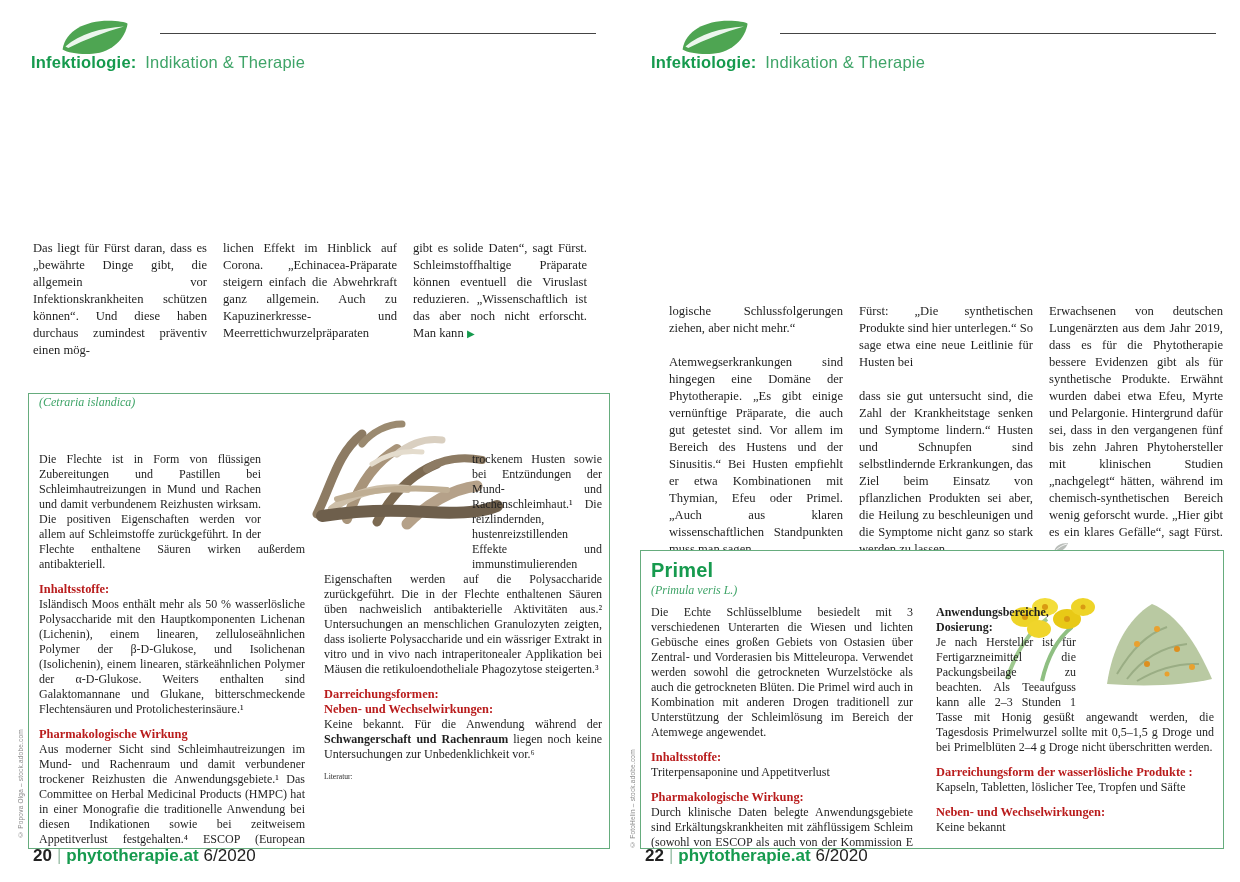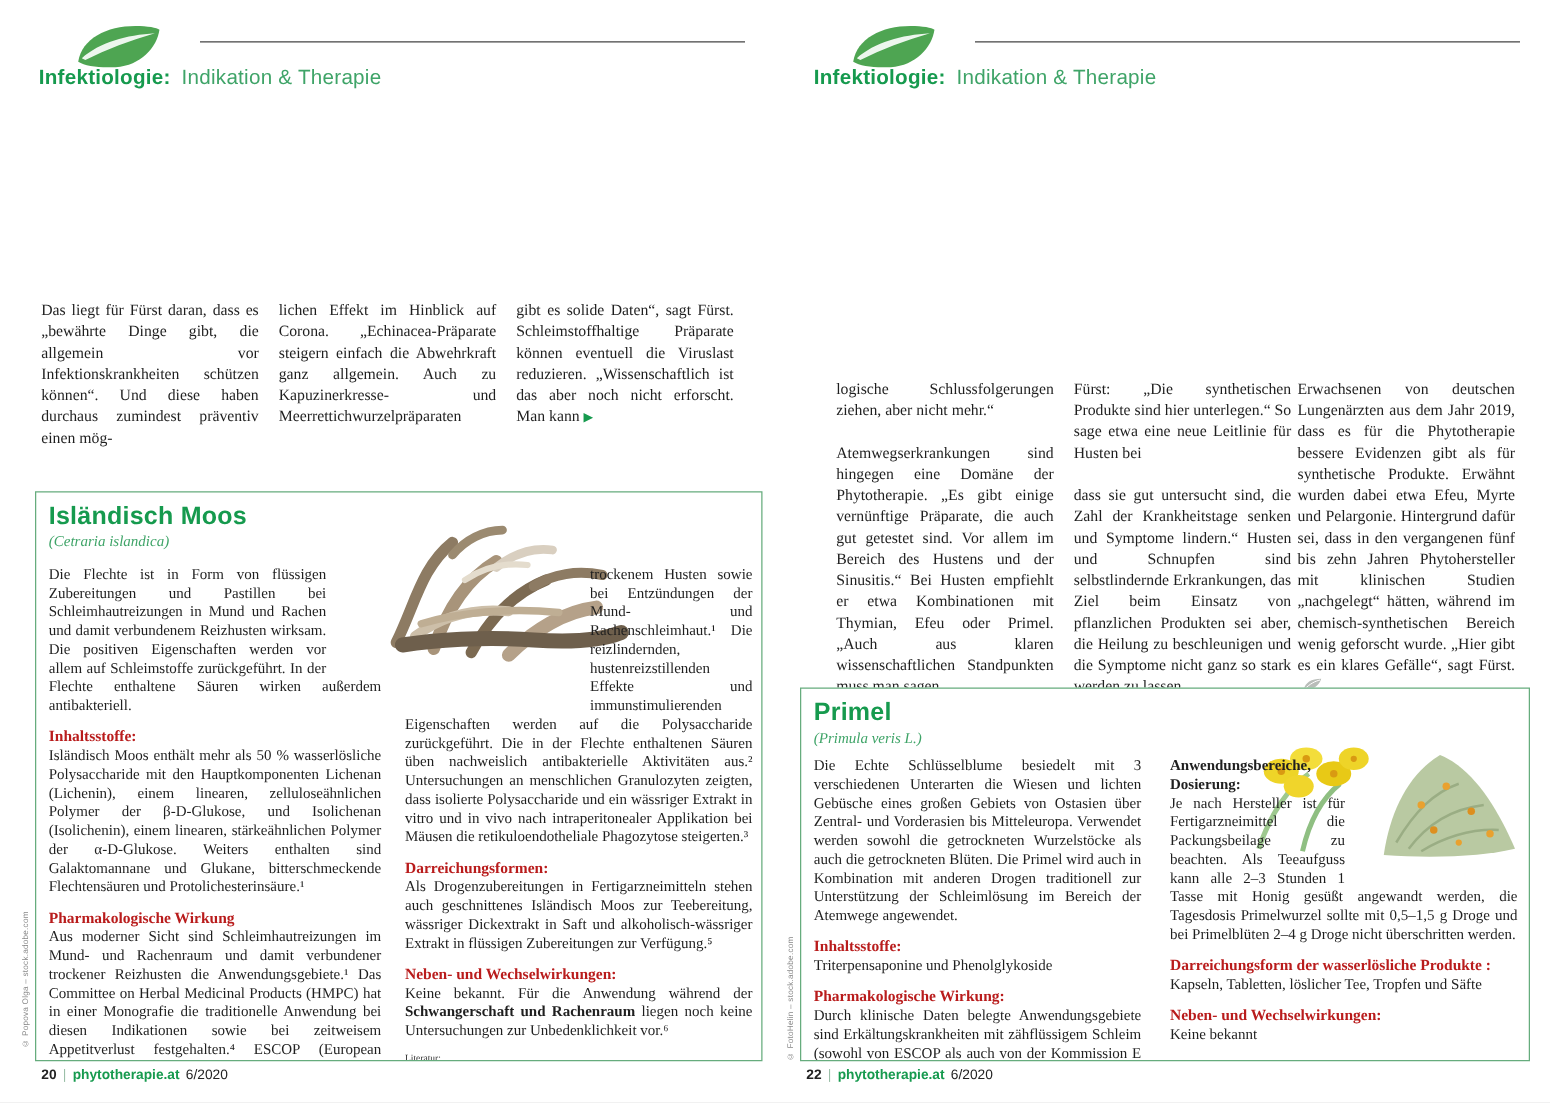--- a/index.html
+++ b/index.html
@@ -18,21 +18,21 @@
   .header-title .t-light{font-weight:400;color:#3fa468;margin-left:4px;}
 
   
   .article{position:absolute;left:0;top:0;width:100%;}
   .acol{position:absolute;width:174px;font-size:12.6px;line-height:17px;text-align:justify;
         text-justify:inter-word;hyphens:manual;}
   .acol p{margin:0 0 17px 0;}
   .page-left .acol{top:240px;}
   .page-left .acol1{left:33px;} .page-left .acol2{left:223px;} .page-left .acol3{left:413px;}
   .page-right .acol{top:303px;margin-left:24px;}
-  .page-right .acol1{left:25px;} .page-right .acol2{left:215px;} .page-right .acol3{left:394px;}
+  .page-right .acol1{left:25px;} .page-right .acol2{left:215px;} .page-right .acol3{left:405px;}
   .cont-arrow{color:#169a4e;font-size:10px;font-family:"DejaVu Sans",sans-serif;}
   .end-leaf{display:inline-block;vertical-align:baseline;margin-left:4px;}
 
   
   .plant-box{position:absolute;border:1px solid #66ac7d;background:#fff;overflow:hidden;}
   .moos-box{left:28px;top:393px;width:580px;height:454px;}
   .primel-box{left:20px;top:550px;width:1202px;height:297px;width:582px;}
   .plant-title{font-family:"Liberation Sans",sans-serif;font-weight:700;color:#169a4e;
                font-size:20px;margin:8px 0 0 10px;letter-spacing:.2px;}
   .plant-latin{font-style:italic;color:#3fa468;font-size:12px;margin:1px 0 0 10px;}
@@ -53,21 +53,21 @@
   .photo{position:absolute;}
   .moss-photo{left:248px;top:0px;width:232px;height:140px;}
   .primrose-photo{right:6px;top:38px;width:230px;height:98px;}
 
   
   .literatur{font-size:7.6px;line-height:9.2px;color:#2b2b2b;text-align:left;margin-top:4px;}
   .literatur .lit-label{margin-bottom:1px;}
 
   
   .page-footer{position:absolute;left:33px;bottom:16px;font-family:"Liberation Sans",sans-serif;
-               font-size:11px;color:#222;}
+               font-size:17px;color:#222;}
   .page-right .page-footer{left:25px;margin-top:20px;}
   .page-footer .pnum{font-weight:700;}
   .page-footer .sep{color:#9bbfa8;margin:0 5px;}
   .page-footer .journal{font-weight:700;color:#169a4e;}
   .page-footer .issue{margin-left:5px;}
 
   
   .credit{position:absolute;font-family:"Liberation Sans",sans-serif;font-size:6.5px;color:#8a8a8a;
           writing-mode:vertical-rl;transform:rotate(180deg);letter-spacing:.2px;}
   .page-left .credit{left:17px;top:688px;height:150px;}
@@ -98,21 +98,20 @@
       </div>
       <div class="acol acol2">
         <p>lichen Effekt im Hinblick auf Corona. „Echinacea-Präparate steigern einfach die Abwehrkraft ganz allgemein. Auch zu Kapuzinerkresse- und Meerrettichwurzelpräparaten</p>
       </div>
       <div class="acol acol3">
         <p><span>gibt es solide Daten“, sagt Fürst. Schleimstoffhaltige Präparate können eventuell die Viruslast reduzieren. „Wissenschaftlich ist das aber noch nicht erforscht. Man kann </span><span class="cont-arrow">▶</span></p>
       </div>
     </div>
 
     <section class="plant-box moos-box">
-      <h2 class="plant-title">Isländisch Moos</h2>
       <div class="plant-latin">(Cetraria islandica)</div>
 
       <svg class="photo moss-photo" viewBox="0 0 232 140">
         <g stroke-linecap="round" fill="none">
           <path d="M40 120 C55 90 60 60 85 40" stroke="#8d7b63" stroke-width="9"></path>
           <path d="M70 125 C80 95 95 70 120 55" stroke="#a8947a" stroke-width="10"></path>
           <path d="M100 128 C115 100 135 80 160 70" stroke="#7c6a52" stroke-width="9"></path>
           <path d="M130 130 C150 110 175 95 200 92" stroke="#b5a189" stroke-width="11"></path>
           <path d="M55 115 C75 100 100 92 130 95" stroke="#cdbfa9" stroke-width="8"></path>
           <path d="M85 50 C95 38 110 30 125 30" stroke="#9b8a70" stroke-width="7"></path>
@@ -128,21 +127,20 @@
         <div class="bcol bcol1">
           <p><span class="spacer-r"></span><span>Die Flechte ist in Form von flüssigen Zubereitungen und Pastillen bei Schleimhautreizungen in Mund und Rachen und damit verbundenem Reizhusten wirksam. Die positiven Eigenschaften werden vor allem auf Schleimstoffe zurückgeführt. In der Flechte enthaltene Säuren wirken außerdem antibakteriell.</span></p>
           <h3>Inhaltsstoffe:</h3>
           <p>Isländisch Moos enthält mehr als 50 % wasserlösliche Polysaccharide mit den Hauptkomponenten Lichenan (Lichenin), einem linearen, zelluloseähnlichen Polymer der β-D-Glukose, und Isolichenan (Isolichenin), einem linearen, stärkeähnlichen Polymer der α-D-Glukose. Weiters enthalten sind Galaktomannane und Glukane, bitterschmeckende Flechtensäuren und Protolichesterinsäure.¹</p>
           <h3>Pharmakologische Wirkung</h3>
           <p>Aus moderner Sicht sind Schleimhautreizungen im Mund- und Rachenraum und damit verbundener trockener Reizhusten die Anwendungsgebiete.¹ Das Committee on Herbal Medicinal Products (HMPC) hat in einer Monografie die traditionelle Anwendung bei diesen Indikationen sowie bei zeitweisem Appetitverlust festgehalten.⁴ ESCOP (European Scientific Cooperative on Phytotherapy) beschreibt ebenfalls die Anwendung bei</p>
         </div>
         <div class="bcol bcol2">
           <p><span class="spacer-img-l"></span><span>trockenem Husten sowie bei Entzündungen der Mund- und Rachenschleimhaut.¹ Die reizlindernden, hustenreizstillenden Effekte und immunstimulierenden Eigenschaften werden auf die Polysaccharide zurückgeführt. Die in der Flechte enthaltenen Säuren üben nachweislich antibakterielle Aktivitäten aus.² Untersuchungen an menschlichen Granulozyten zeigten, dass isolierte Polysaccharide und ein wässriger Extrakt in vitro und in vivo nach intraperitonealer Applikation bei Mäusen die retikuloendotheliale Phagozytose steigerten.³</span></p>
           <h3>Darreichungsformen:</h3>
-          <p>Als Drogenzubereitungen in Fertigarzneimitteln stehen auch geschnittenes Isländisch Moos zur Teebereitung, wässriger Dickextrakt in Saft und alkoholisch-wässriger Extrakt in flüssigen Zubereitungen zur Verfügung.⁵</p>
           <h3>Neben- und Wechselwirkungen:</h3>
           <p><span>Keine bekannt. Für die Anwendung während der </span><span class="bold-inline">Schwangerschaft und Rachenraum</span><span> liegen noch keine Untersuchungen zur Unbedenklichkeit vor.⁶</span></p>
           <div class="literatur">
             <div class="lit-label">Literatur:</div>
 
           </div>
         </div>
       </div>
     </section>
 
@@ -207,21 +205,21 @@
             <circle cx="205" cy="78" r="3" fill="#e9a12f"></circle>
           <circle cx="160" cy="75" r="3" fill="#dd8f1f"></circle>
             <circle cx="180" cy="85" r="2.5" fill="#e9a12f"></circle>
         </g>
       </svg>
 
       <div class="box-cols">
         <div class="bcol bcol1">
           <p>Die Echte Schlüsselblume besiedelt mit 3 verschiedenen Unterarten die Wiesen und lichten Gebüsche eines großen Gebiets von Ostasien über Zentral- und Vorderasien bis Mitteleuropa. Verwendet werden sowohl die getrockneten Wurzelstöcke als auch die getrockneten Blüten. Die Primel wird auch in Kombination mit anderen Drogen traditionell zur Unterstützung der Schleimlösung im Bereich der Atemwege angewendet.</p>
           <h3>Inhaltsstoffe:</h3>
-          <p>Triterpensaponine und Phenolglykoside</p>
+          <p>Triterpensaponine und Appetitverlust</p>
           <h3>Pharmakologische Wirkung:</h3>
           <p>Durch klinische Daten belegte Anwendungsgebiete sind Erkältungskrankheiten mit zähflüssigem Schleim (sowohl von ESCOP als auch von der Kommission E anerkannt)</p>
         </div>
         <div class="bcol bcol2">
           <p><span class="spacer-img-r"></span><span class="bold-inline">Anwendungs­bereiche, Dosierung:</span><br><span>Je nach Hersteller ist für Fertigarzneimittel die Packungsbeilage zu beachten. Als Teeaufguss kann alle 2–3 Stunden 1 Tasse mit Honig gesüßt angewandt werden, die Tagesdosis Primelwurzel sollte mit 0,5–1,5 g Droge und bei Primelblüten 2–4 g Droge nicht überschritten werden.</span></p>
           <h3>Darreichungsform der wasserlösliche Produkte :</h3>
           <p>Kapseln, Tabletten, löslicher Tee, Tropfen und Säfte</p>
           <h3>Neben- und Wechselwirkungen:</h3>
           <p>Keine bekannt</p>
         </div>

